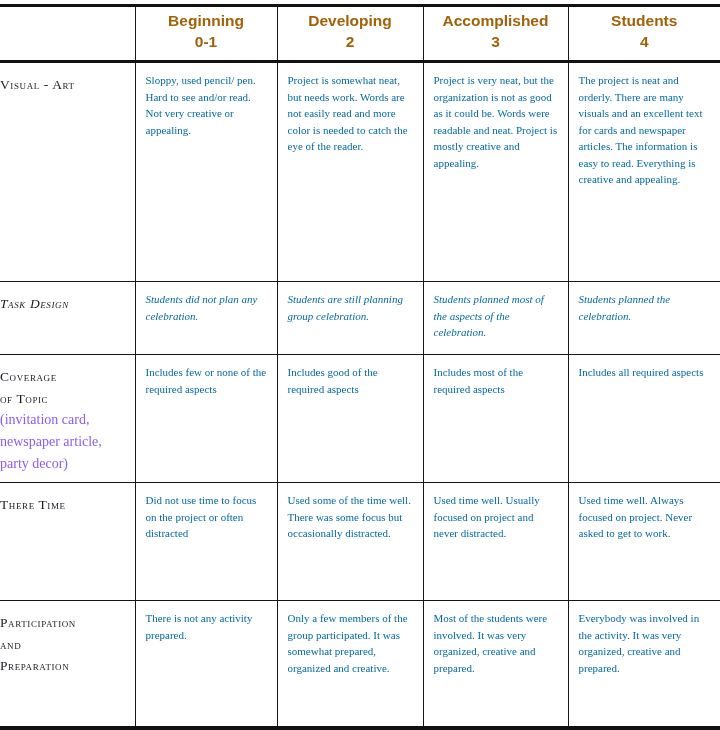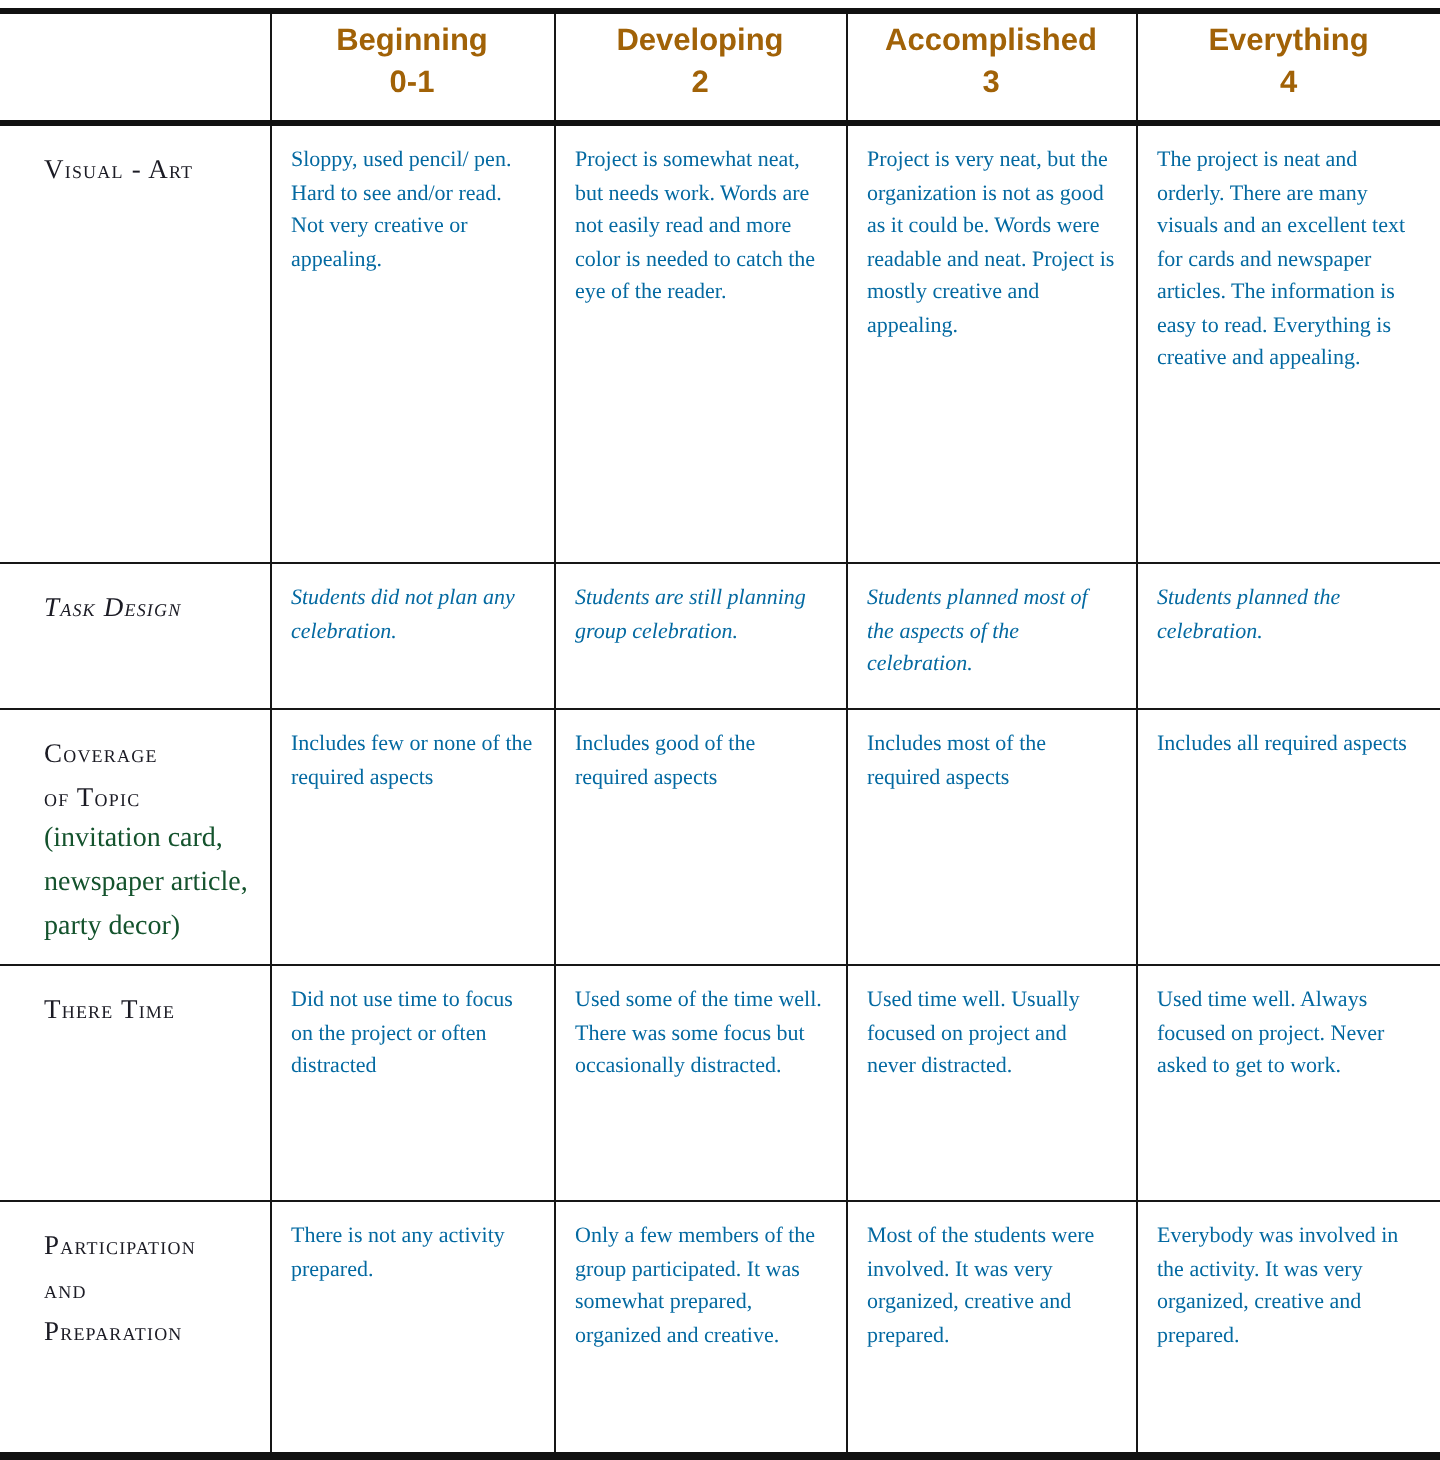--- a/index.html
+++ b/index.html
@@ -43,39 +43,39 @@
   thead { border-bottom: 3px solid #111111; }
   tbody tr:not(:first-child) { border-top: 1.5px solid #161616; }
 
   tbody tr:nth-child(1) { height: 220px; }
   tbody tr:nth-child(2) { height: 73px; font-style: italic; }
   tbody tr:nth-child(3) { height: 112px; }
   tbody tr:nth-child(4) { height: 118px; }
   tbody tr:nth-child(5) { height: 128px; }
 
   th.rowhead {
-    padding: 11px 6px 8px 22px;
+    padding: 11px 6px 8px 0;
     font-size: 13.5px;
     line-height: 1.6;
     color: #1b1b24;
   }
   th.rowhead .sc {
     display: block;
     font-variant: small-caps;
     letter-spacing: 0.6px;
     white-space: pre-line;
   }
   th.rowhead .sub {
     display: block;
     font-variant: normal;
     font-size: 14px;
     letter-spacing: 0;
     line-height: 1.55;
     white-space: pre-line;
-    color: #14532d;
+    color: #8b5cf6;
   }
   td.cell {
     padding: 9px 8px 8px 10px;
     font-size: 11px;
     line-height: 1.5;
     color: #0369a1;
   }
 </style>
 </head>
 <body>
@@ -98,21 +98,21 @@
         </th>
         <th>
           <span>Developing</span><br>
           <span>2</span>
         </th>
         <th>
           <span>Accomplished</span><br>
           <span>3</span>
         </th>
         <th>
-          <span>Everything</span><br>
+          <span>Students</span><br>
           <span>4</span>
         </th>
       </tr>
     </thead>
     <tbody>
       <tr>
         <th class="rowhead">
           <span class="sc">Visual - Art</span>
         </th>
         <td class="cell">Sloppy, used pencil/ pen. Hard to see and/or read. Not very creative or appealing.</td>

